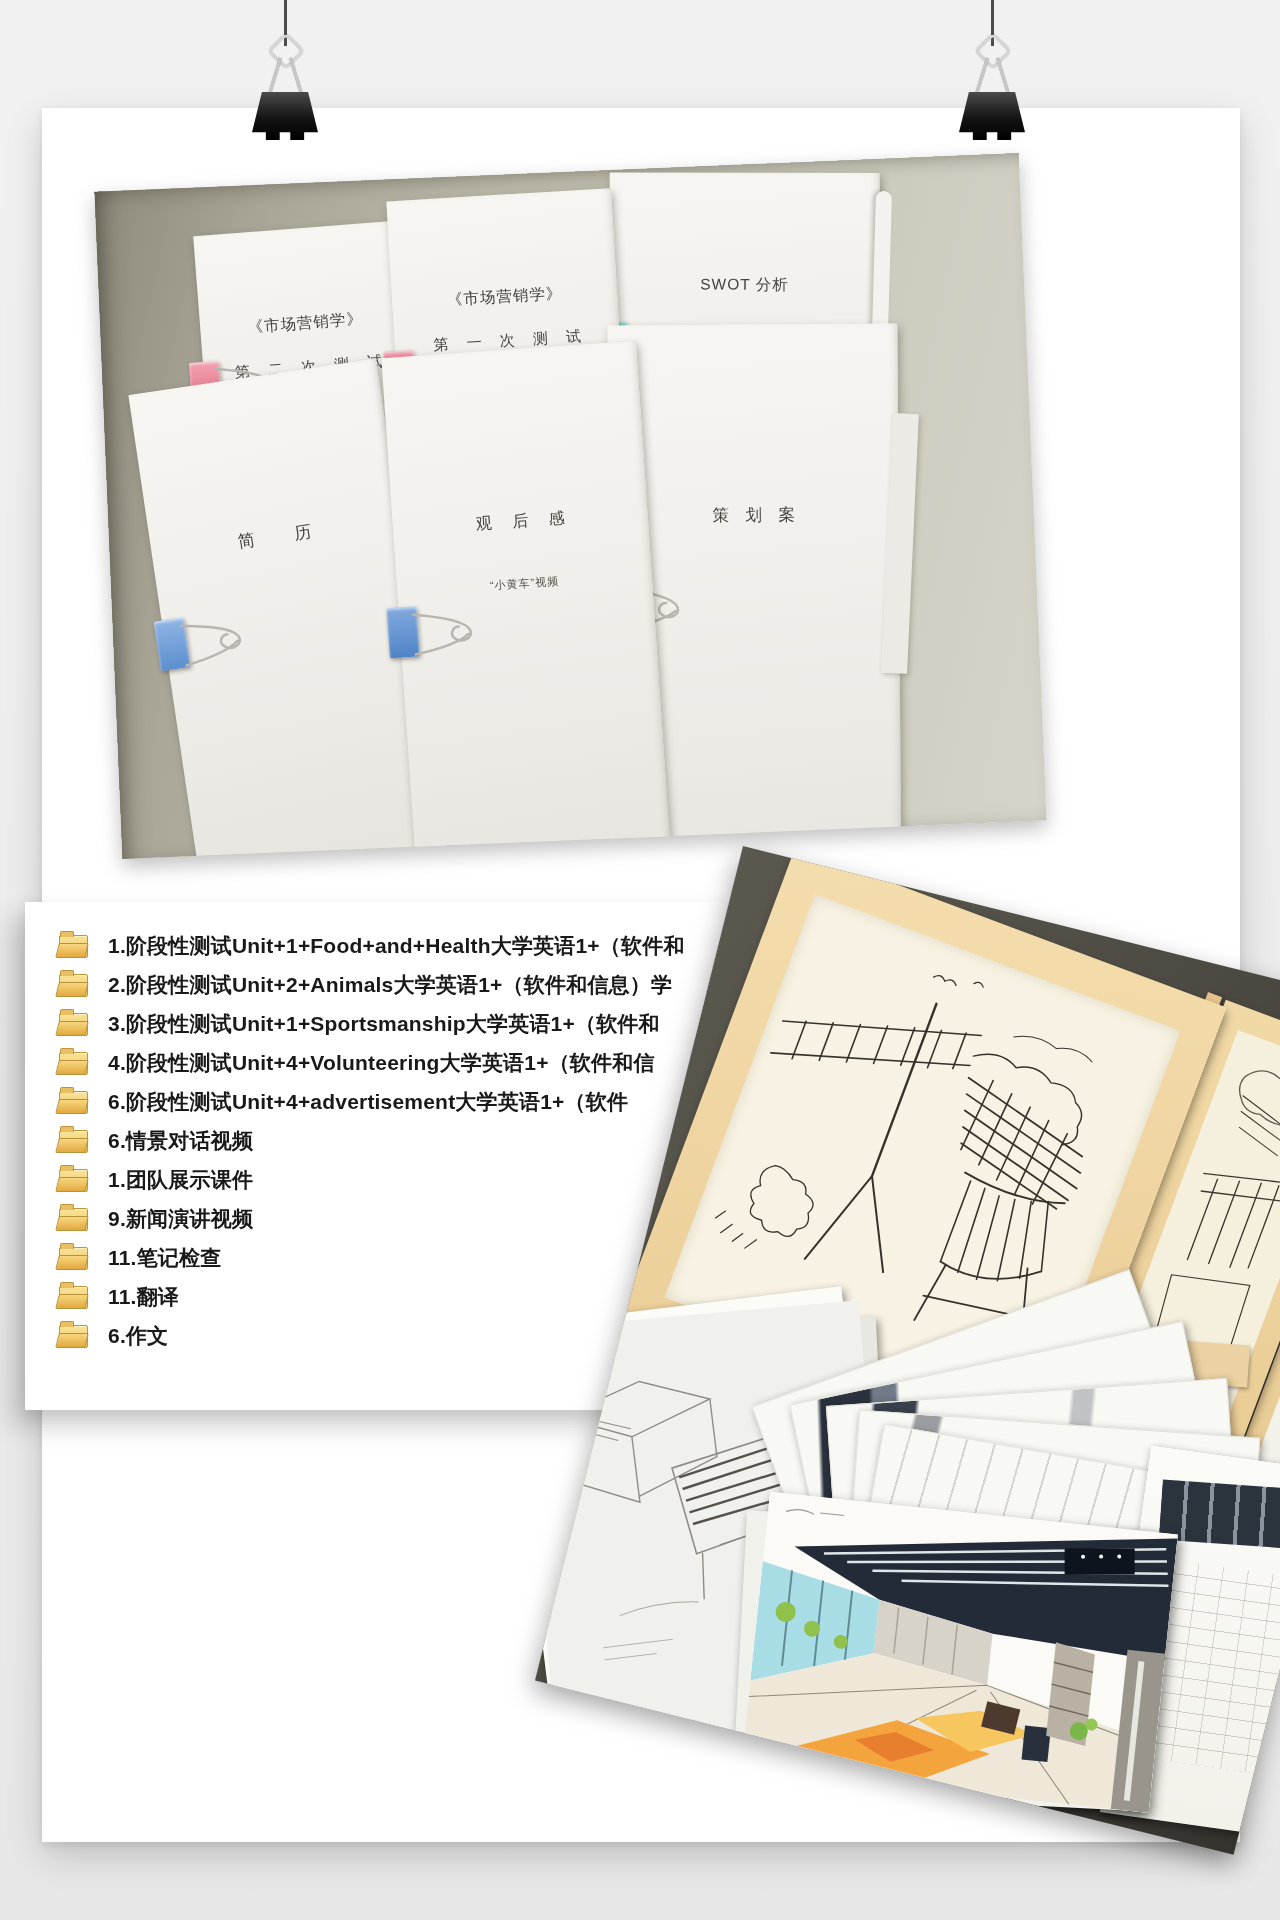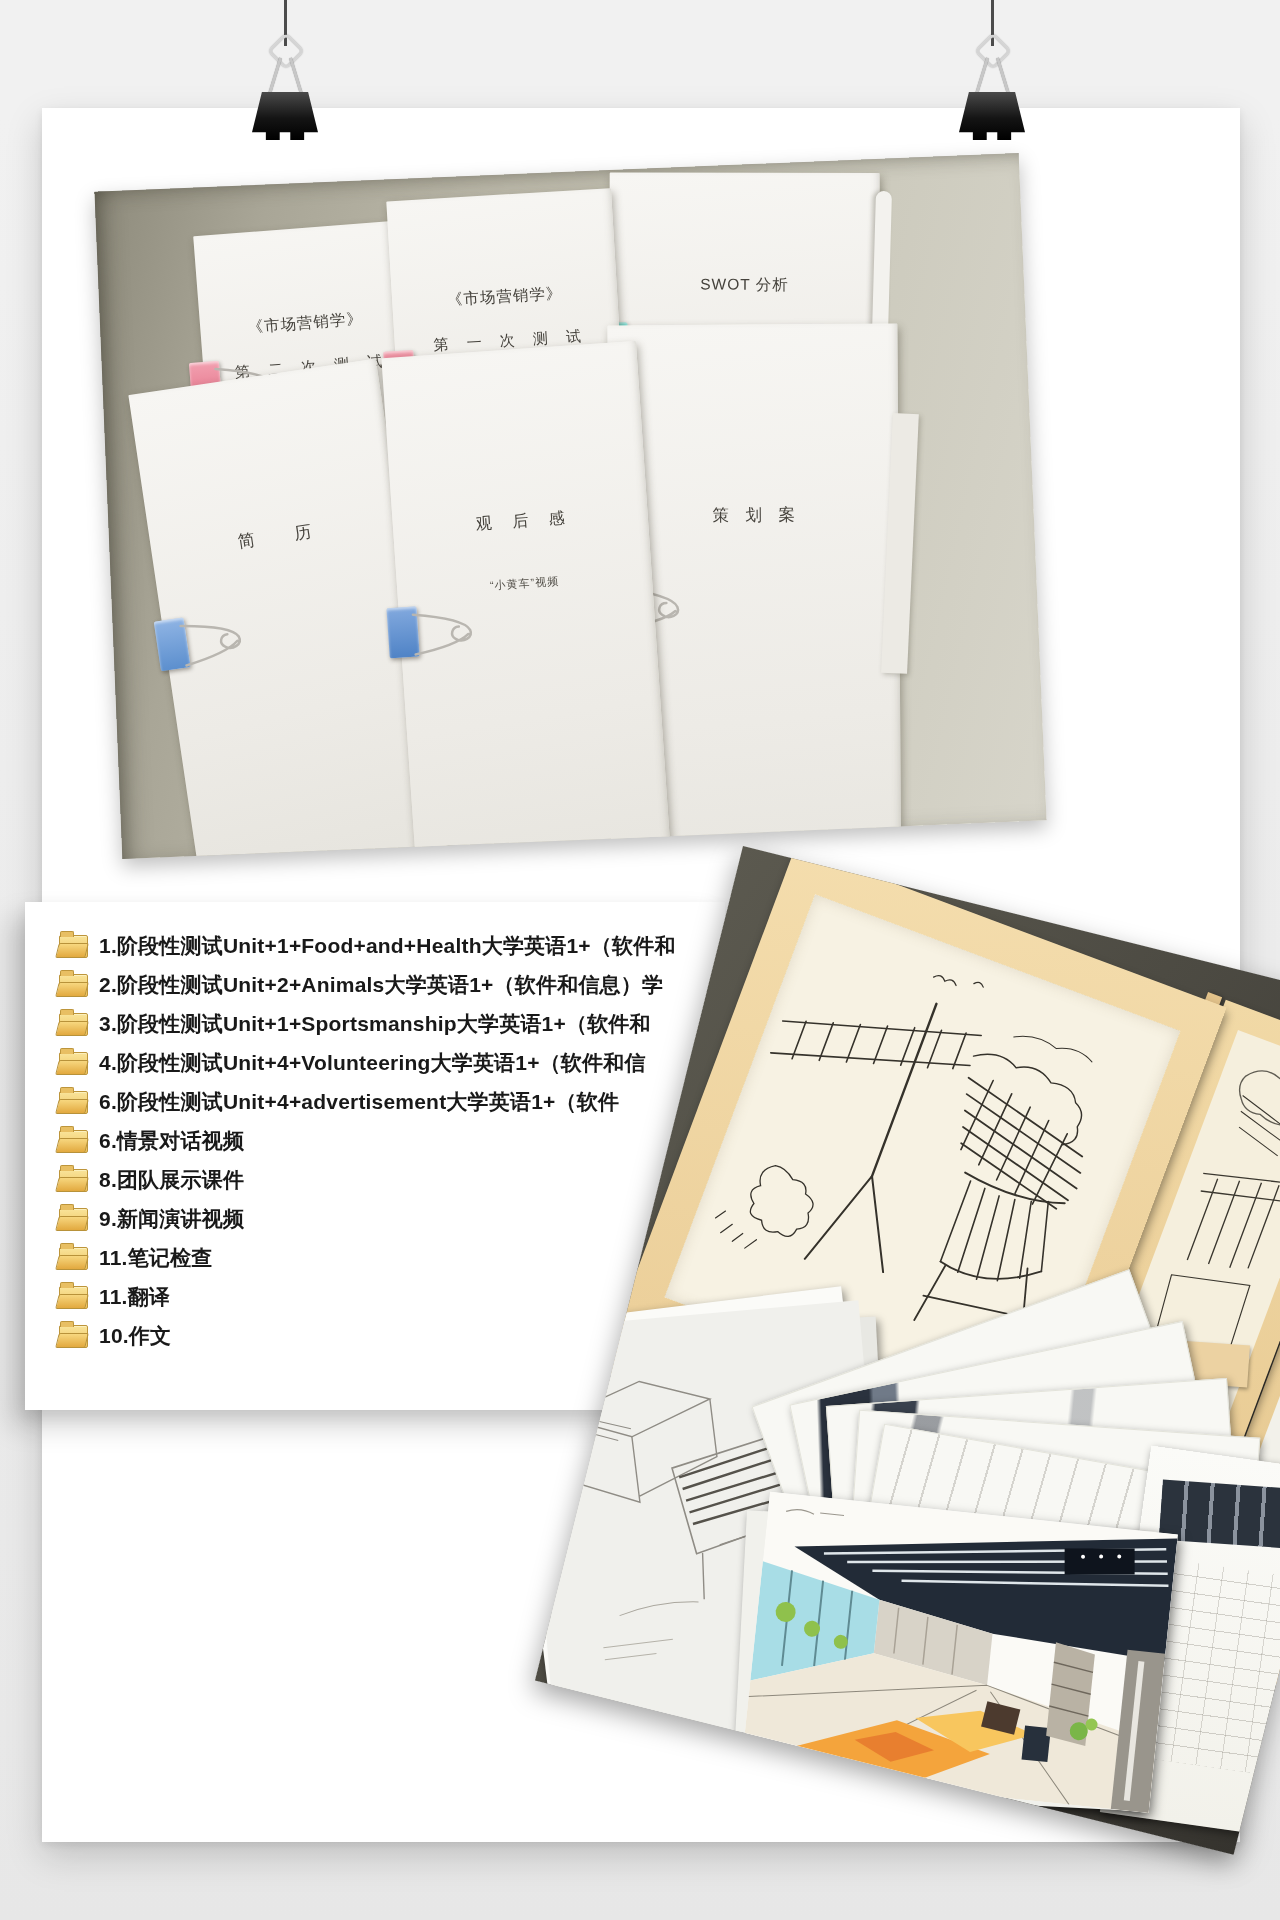--- a/index.html
+++ b/index.html
@@ -62,21 +62,21 @@
   .clip-pink2  .cb{background:linear-gradient(180deg,#f096a6,#df6280);}
   .clip-teal   .cb{background:linear-gradient(180deg,#55d6c8,#19ab9c);}
   .clip-blue   .cb{background:linear-gradient(180deg,#8fb4e4,#5c8fce);}
   .clip-blue2  .cb{background:linear-gradient(180deg,#82a9de,#4f83c6);}
   .clip-mint   .cb{background:linear-gradient(180deg,#7ddfc9,#3cbda4);}
 
   
   .file-panel{position:absolute;left:25px;top:902px;width:700px;height:508px;background:#ffffff;
       box-shadow:-14px 16px 26px rgba(0,0,0,.18), 0 6px 14px rgba(0,0,0,.08);
       z-index:3;overflow:hidden;padding:24px 0 0 34px;box-sizing:border-box;}
-  .file-row{display:flex;align-items:center;height:39px;gap:11px;white-space:nowrap;}
+  .file-row{display:flex;align-items:center;height:39px;gap:20px;white-space:nowrap;}
   .ficon{position:relative;width:27px;height:21px;flex:0 0 27px;margin-top:2px;
       background:linear-gradient(180deg,#f9e49a,#eec25c);border:1px solid #bd953b;border-radius:2px;
       box-shadow:inset 0 1px 0 #fcf0bd;}
   .ficon::before{content:"";position:absolute;left:0;top:-5px;width:12px;height:5px;background:#e8bf63;
       border:1px solid #bd953b;border-bottom:none;border-radius:2px 2px 0 0;}
   .ficon::after{content:"";position:absolute;left:-3px;bottom:-1px;width:28px;height:13px;
       background:linear-gradient(180deg,#f7d77f,#e2a93f);border:1px solid #b8923a;border-radius:2px;
       transform:skewX(-14deg);}
   .flabel{font-size:21px;font-weight:600;color:#191919;letter-spacing:.2px;}
 
@@ -249,37 +249,37 @@
     <div class="file-row">
         <span class="ficon"></span>
         <span class="flabel">6.阶段性测试Unit+4+advertisement大学英语1+（软件</span>
       </div>
     <div class="file-row">
         <span class="ficon"></span>
         <span class="flabel">6.情景对话视频</span>
       </div>
     <div class="file-row">
         <span class="ficon"></span>
-        <span class="flabel">8.团队展示课件</span>
+        <span class="flabel">1.团队展示课件</span>
       </div>
     <div class="file-row">
         <span class="ficon"></span>
         <span class="flabel">9.新闻演讲视频</span>
       </div>
     <div class="file-row">
         <span class="ficon"></span>
         <span class="flabel">11.笔记检查</span>
       </div>
     <div class="file-row">
         <span class="ficon"></span>
         <span class="flabel">11.翻译</span>
       </div>
     <div class="file-row">
         <span class="ficon"></span>
-        <span class="flabel">10.作文</span>
+        <span class="flabel">6.作文</span>
       </div>
   </div>
 
   <div class="photo-sketches">
     <div class="seam-h"></div>
     <div class="seam-v"></div>
 
     <div class="folder-edge"></div>
 
     <div class="folder-right">

